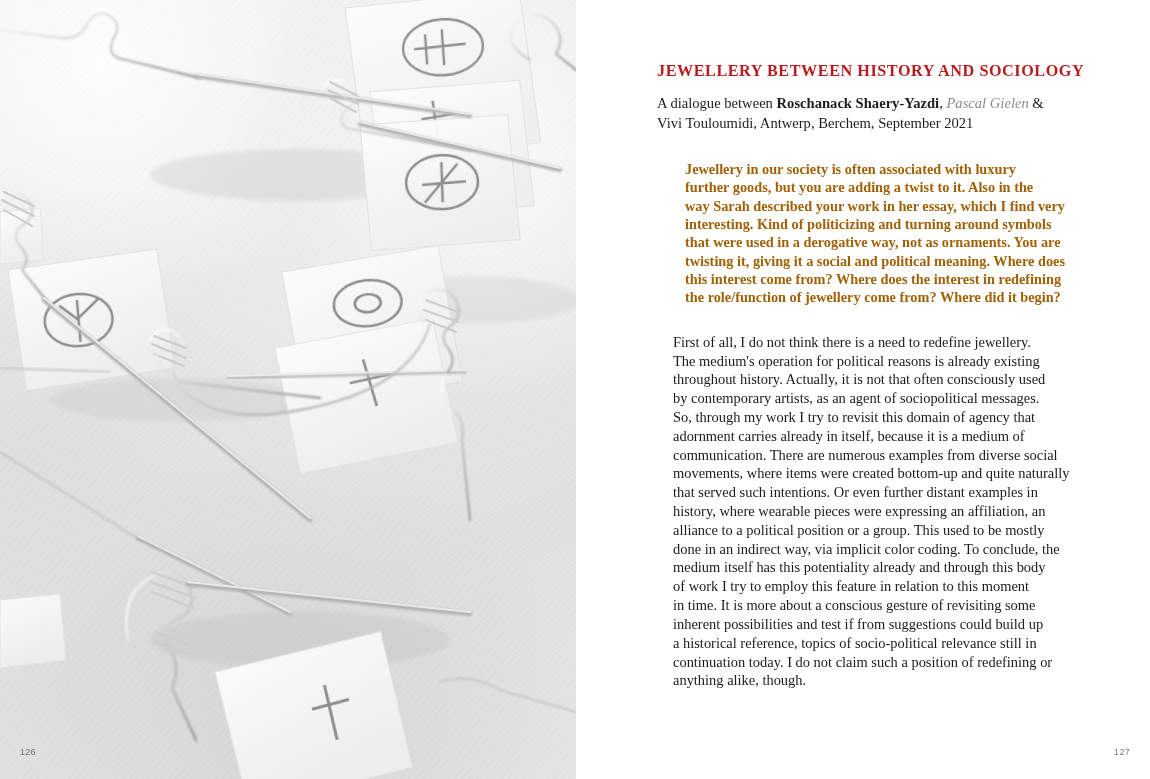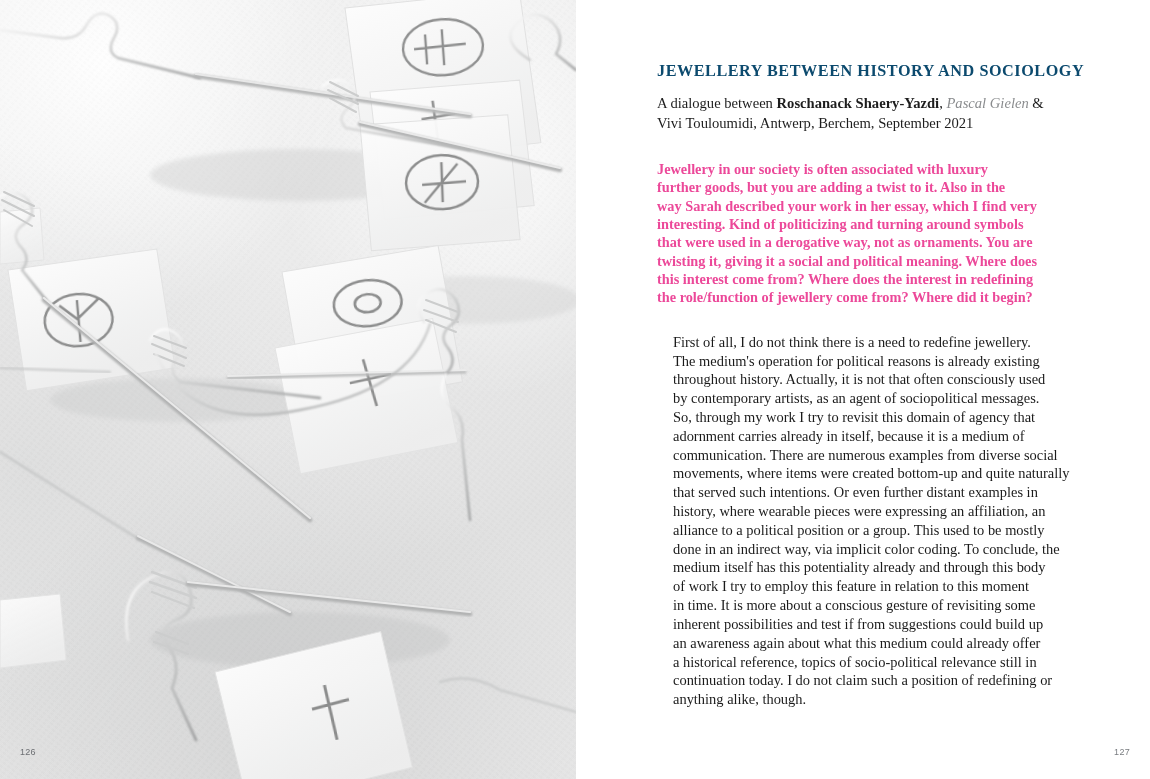--- a/index.html
+++ b/index.html
@@ -75,41 +75,42 @@
     left: 81px;
     top: 62px;
     width: 428px;
   }
 
   .article-title {
     font-family: "Liberation Serif", serif;
     font-size: 16.2px;
     font-weight: 700;
     letter-spacing: 0.55px;
-    color: #0c4a6e;
+    color: #b91c1c;
     line-height: 1.2;
     white-space: nowrap;
   }
 
   .byline {
     margin-top: 13px;
     font-size: 14.6px;
     line-height: 1.35;
     color: #1d1d1d;
   }
   .byline .nm-bold { font-weight: 700; }
   .byline .nm-italic { font-style: italic; color: #8a8c8e; }
 
   .question {
     margin-top: 26px;
     font-size: 14.3px;
     font-weight: 700;
     line-height: 1.285;
-    color: #ec4899;
+    color: #a16207;
     text-align: left;
+    margin-left: 28px;
   }
 
   .answer {
     margin-top: 26px;
     font-size: 14.45px;
     line-height: 1.302;
     color: #1a1a1a;
     text-align: left;
     margin-left: 16px;
   }
@@ -311,21 +312,20 @@
         <span class="ln">communication. There are numerous examples from diverse social</span>
         <span class="ln">movements, where items were created bottom-up and quite naturally</span>
         <span class="ln">that served such intentions. Or even further distant examples in</span>
         <span class="ln">history, where wearable pieces were expressing an affiliation, an</span>
         <span class="ln">alliance to a political position or a group. This used to be mostly</span>
         <span class="ln">done in an indirect way, via implicit color coding. To conclude, the</span>
         <span class="ln">medium itself has this potentiality already and through this body</span>
         <span class="ln">of work I try to employ this feature in relation to this moment</span>
         <span class="ln">in time. It is more about a conscious gesture of revisiting some</span>
         <span class="ln">inherent possibilities and test if from suggestions could build up</span>
-        <span class="ln">an awareness again about what this medium could already offer</span>
         <span class="ln">a historical reference, topics of socio-political relevance still in</span>
         <span class="ln">continuation today. I do not claim such a position of redefining or</span>
         <span class="ln">anything alike, though.</span>
       </p>
     </div>
 
     <div class="pagenum pagenum-right">127</div>
   </div>
 
 </div>

